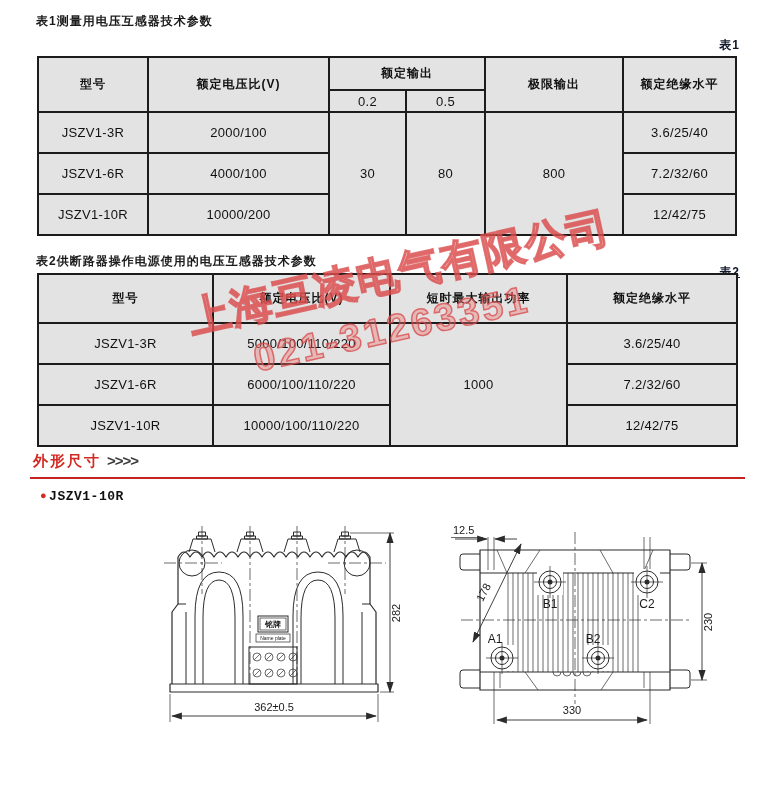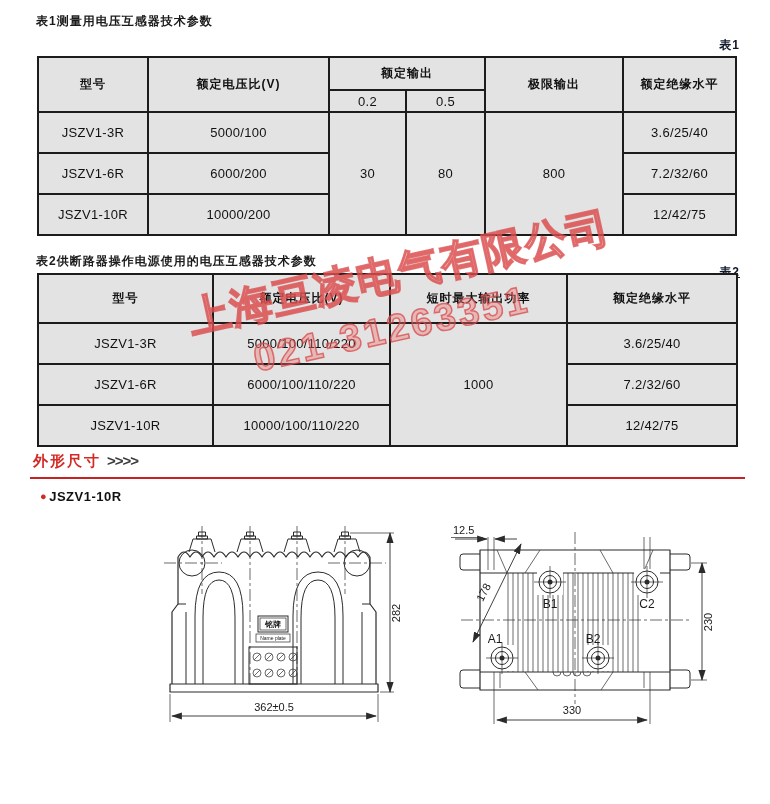--- a/index.html
+++ b/index.html
@@ -20,21 +20,21 @@
   #table1 tr.r1 { height:33px; } #table1 tr.r2 { height:22px; }
   #table1 tr.data { height:41px; }
   #table2 tr.hrow { height:49px; } #table2 tr.data { height:41px; }
 
   .section-heading { position:absolute; left:33px; top:452px; font-size:15px; font-weight:bold; color:#d42a24; letter-spacing:2px; }
   .section-arrows { color:#3a3a3a; font-size:15px; font-weight:bold; letter-spacing:-1px; margin-left:6px; }
   .red-rule { position:absolute; height:2px; background:#c4231f; }
   #rule-top { left:30px; right:25px; top:477px; }
   #rule-bottom { left:30px; right:0; top:792px; }
 
-  .model-line { position:absolute; left:40px; top:489px; font-size:13px; font-weight:bold; letter-spacing:0.5px; color:#111; }
+  .model-line { position:absolute; left:40px; top:489px; font-size:13px; font-weight:bold; letter-spacing:0.5px; color:#111;font-family:Liberation Mono, monospace; }
   .model-line .bullet { color:#d42a24; font-size:11px; margin-right:2px; vertical-align:1px; }
 
   #watermark { position:absolute; left:183px; top:292px; z-index:5; pointer-events:none;
     transform:rotate(-12.5deg); transform-origin:left top;
     color:rgba(235,118,118,0.40); -webkit-text-stroke:1.5px rgba(216,72,72,0.75);
     font-weight:bold; white-space:nowrap; }
   #watermark .wm1 { font-size:42px; letter-spacing:1px; }
   #watermark .wm2 { font-size:38px; letter-spacing:3px; margin-left:55px; margin-top:4px; }
 
   .drawing { position:absolute; }
@@ -75,29 +75,29 @@
       <td class="hd" colspan="2">额定输出</td>
       <td class="hd" rowspan="2">极限输出</td>
       <td class="hd" rowspan="2">额定绝缘水平</td>
     </tr>
     <tr class="r2">
       <td class="num">0.2</td>
       <td class="num">0.5</td>
     </tr>
     <tr class="data">
       <td class="num">JSZV1-3R</td>
-      <td class="num">5000/100</td>
+      <td class="num">2000/100</td>
       <td class="num" rowspan="3">30</td>
       <td class="num" rowspan="3">80</td>
       <td class="num" rowspan="3">800</td>
       <td class="num">3.6/25/40</td>
     </tr>
     <tr class="data">
       <td class="num">JSZV1-6R</td>
-      <td class="num">6000/200</td>
+      <td class="num">4000/100</td>
       <td class="num">7.2/32/60</td>
     </tr>
     <tr class="data">
       <td class="num">JSZV1-10R</td>
       <td class="num">10000/200</td>
       <td class="num">12/42/75</td>
     </tr>
   </tbody>
     </table>
 

